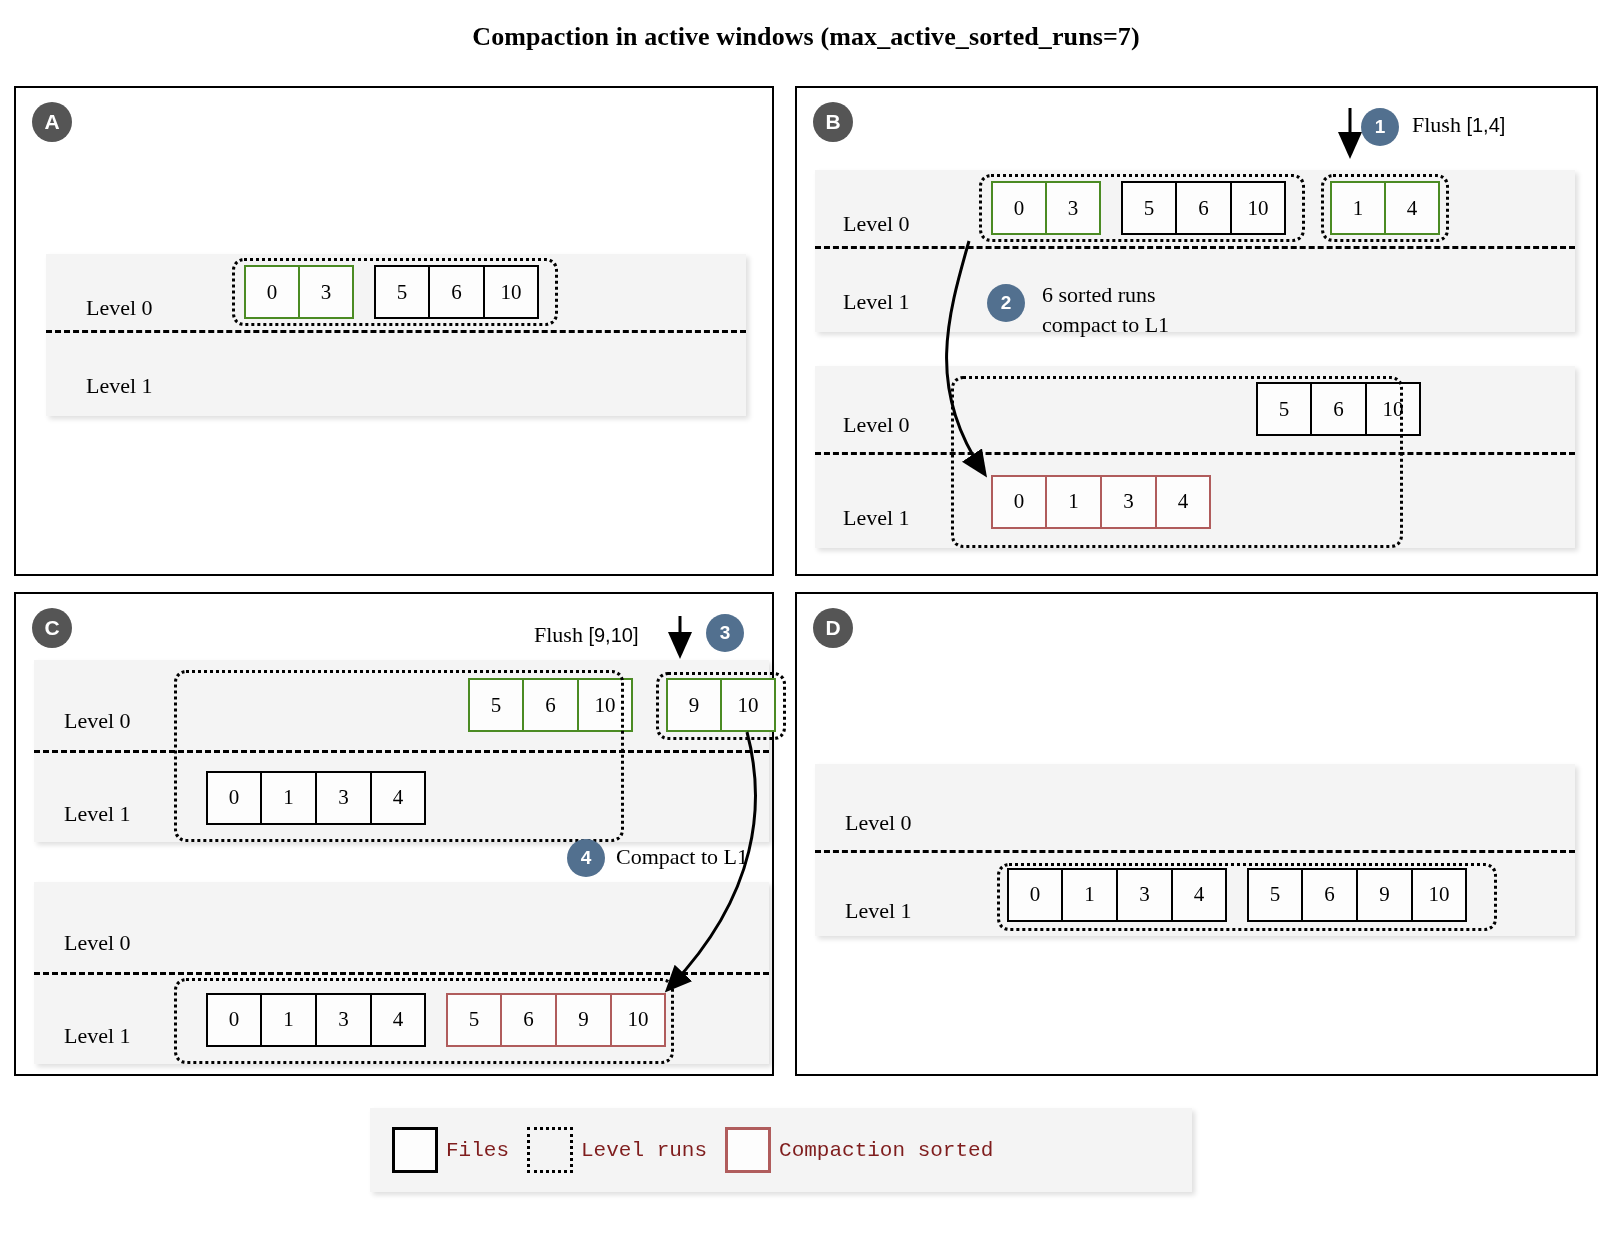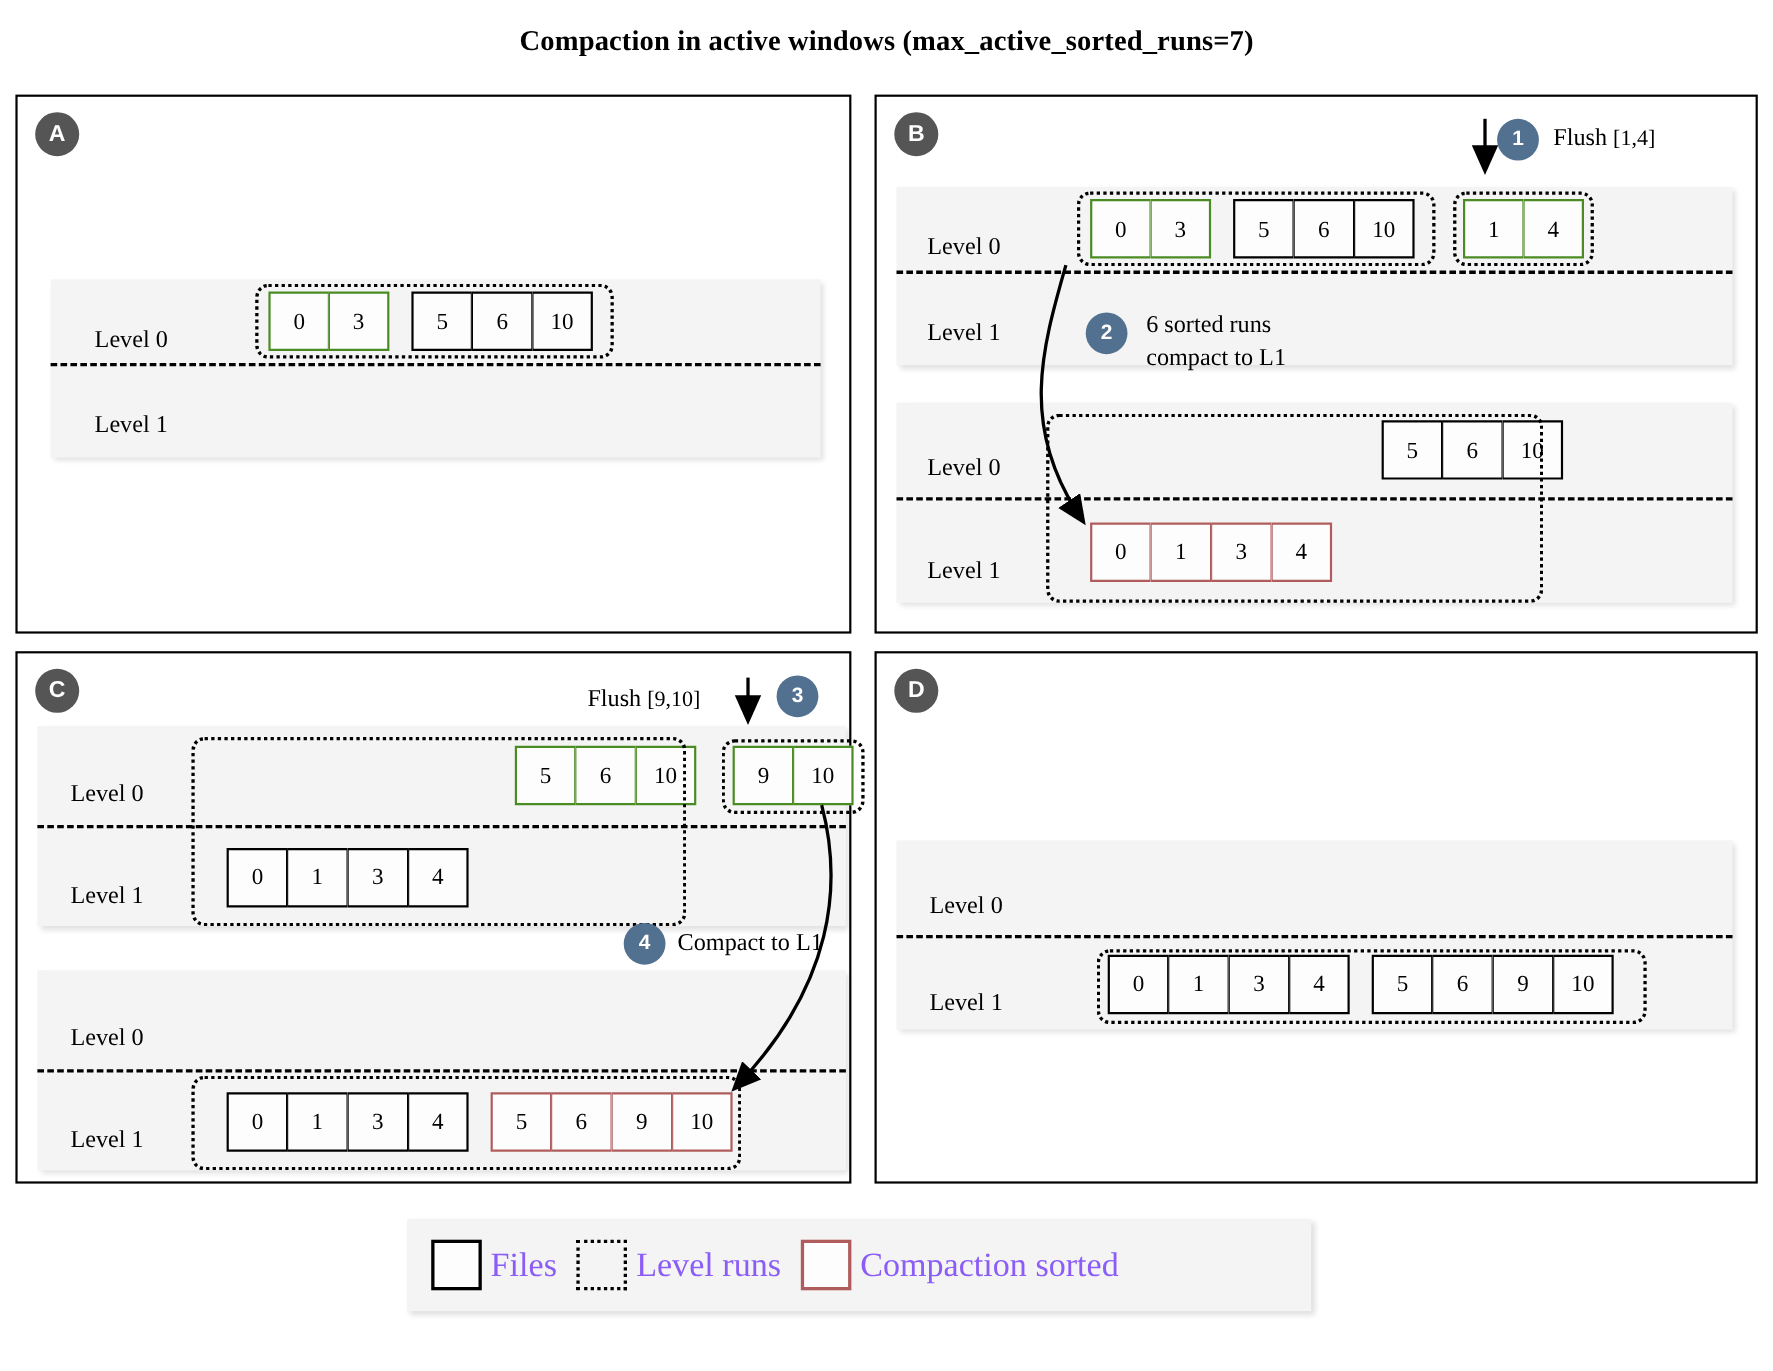--- a/index.html
+++ b/index.html
@@ -107,41 +107,41 @@
     font-family:"Liberation Sans","DejaVu Sans",sans-serif;
     font-size:19px;font-weight:bold;
     display:flex;align-items:center;justify-content:center;
   }
   .note{
     position:absolute;
     font-size:22px;color:#000;
     white-space:nowrap;
     line-height:1.35;
   }
-  .mono{font-family:Liberation Serif, serif;font-size:20px;}
+  .mono{font-family:Liberation Sans, sans-serif;font-size:20px;}
 
   svg.ink{position:absolute;left:0;top:0;overflow:visible;pointer-events:none;}
 
   
   #legend{
     position:absolute;
     left:370px;top:1108px;width:822px;height:84px;
     background:#f4f4f4;
     box-shadow:3px 3px 5px rgba(0,0,0,.13);
     display:flex;align-items:center;
     box-sizing:border-box;
     padding-left:22px;
   }
   .leg-item{display:flex;align-items:center;margin-right:18px;}
   .leg-swatch{width:46px;height:46px;box-sizing:border-box;background:#fdfdfd;margin-right:8px;}
   .leg-swatch.files{border:3px solid #000;}
   .leg-swatch.runs{border:3px dotted #000;background:transparent;}
   .leg-swatch.inp{border:3px solid #4b8b23;}
   .leg-swatch.outp{border:3px solid #b05c5c;}
-  .leg-text{font-size:31px;color:#8b5cf6;white-space:nowrap;}
+  .leg-text{font-size:21px;color:#7f1d1d;white-space:nowrap;font-family:Liberation Mono, monospace;}
 </style>
 </head>
 <body>
 
 <div class="title">Compaction in active windows (max_active_sorted_runs=7)</div>
 
 <div class="panel" id="panel-A">
   <div class="panel-badge">A</div>
 
   <div class="diagram" style="left:30px;top:166px;width:700px;height:162px;">

